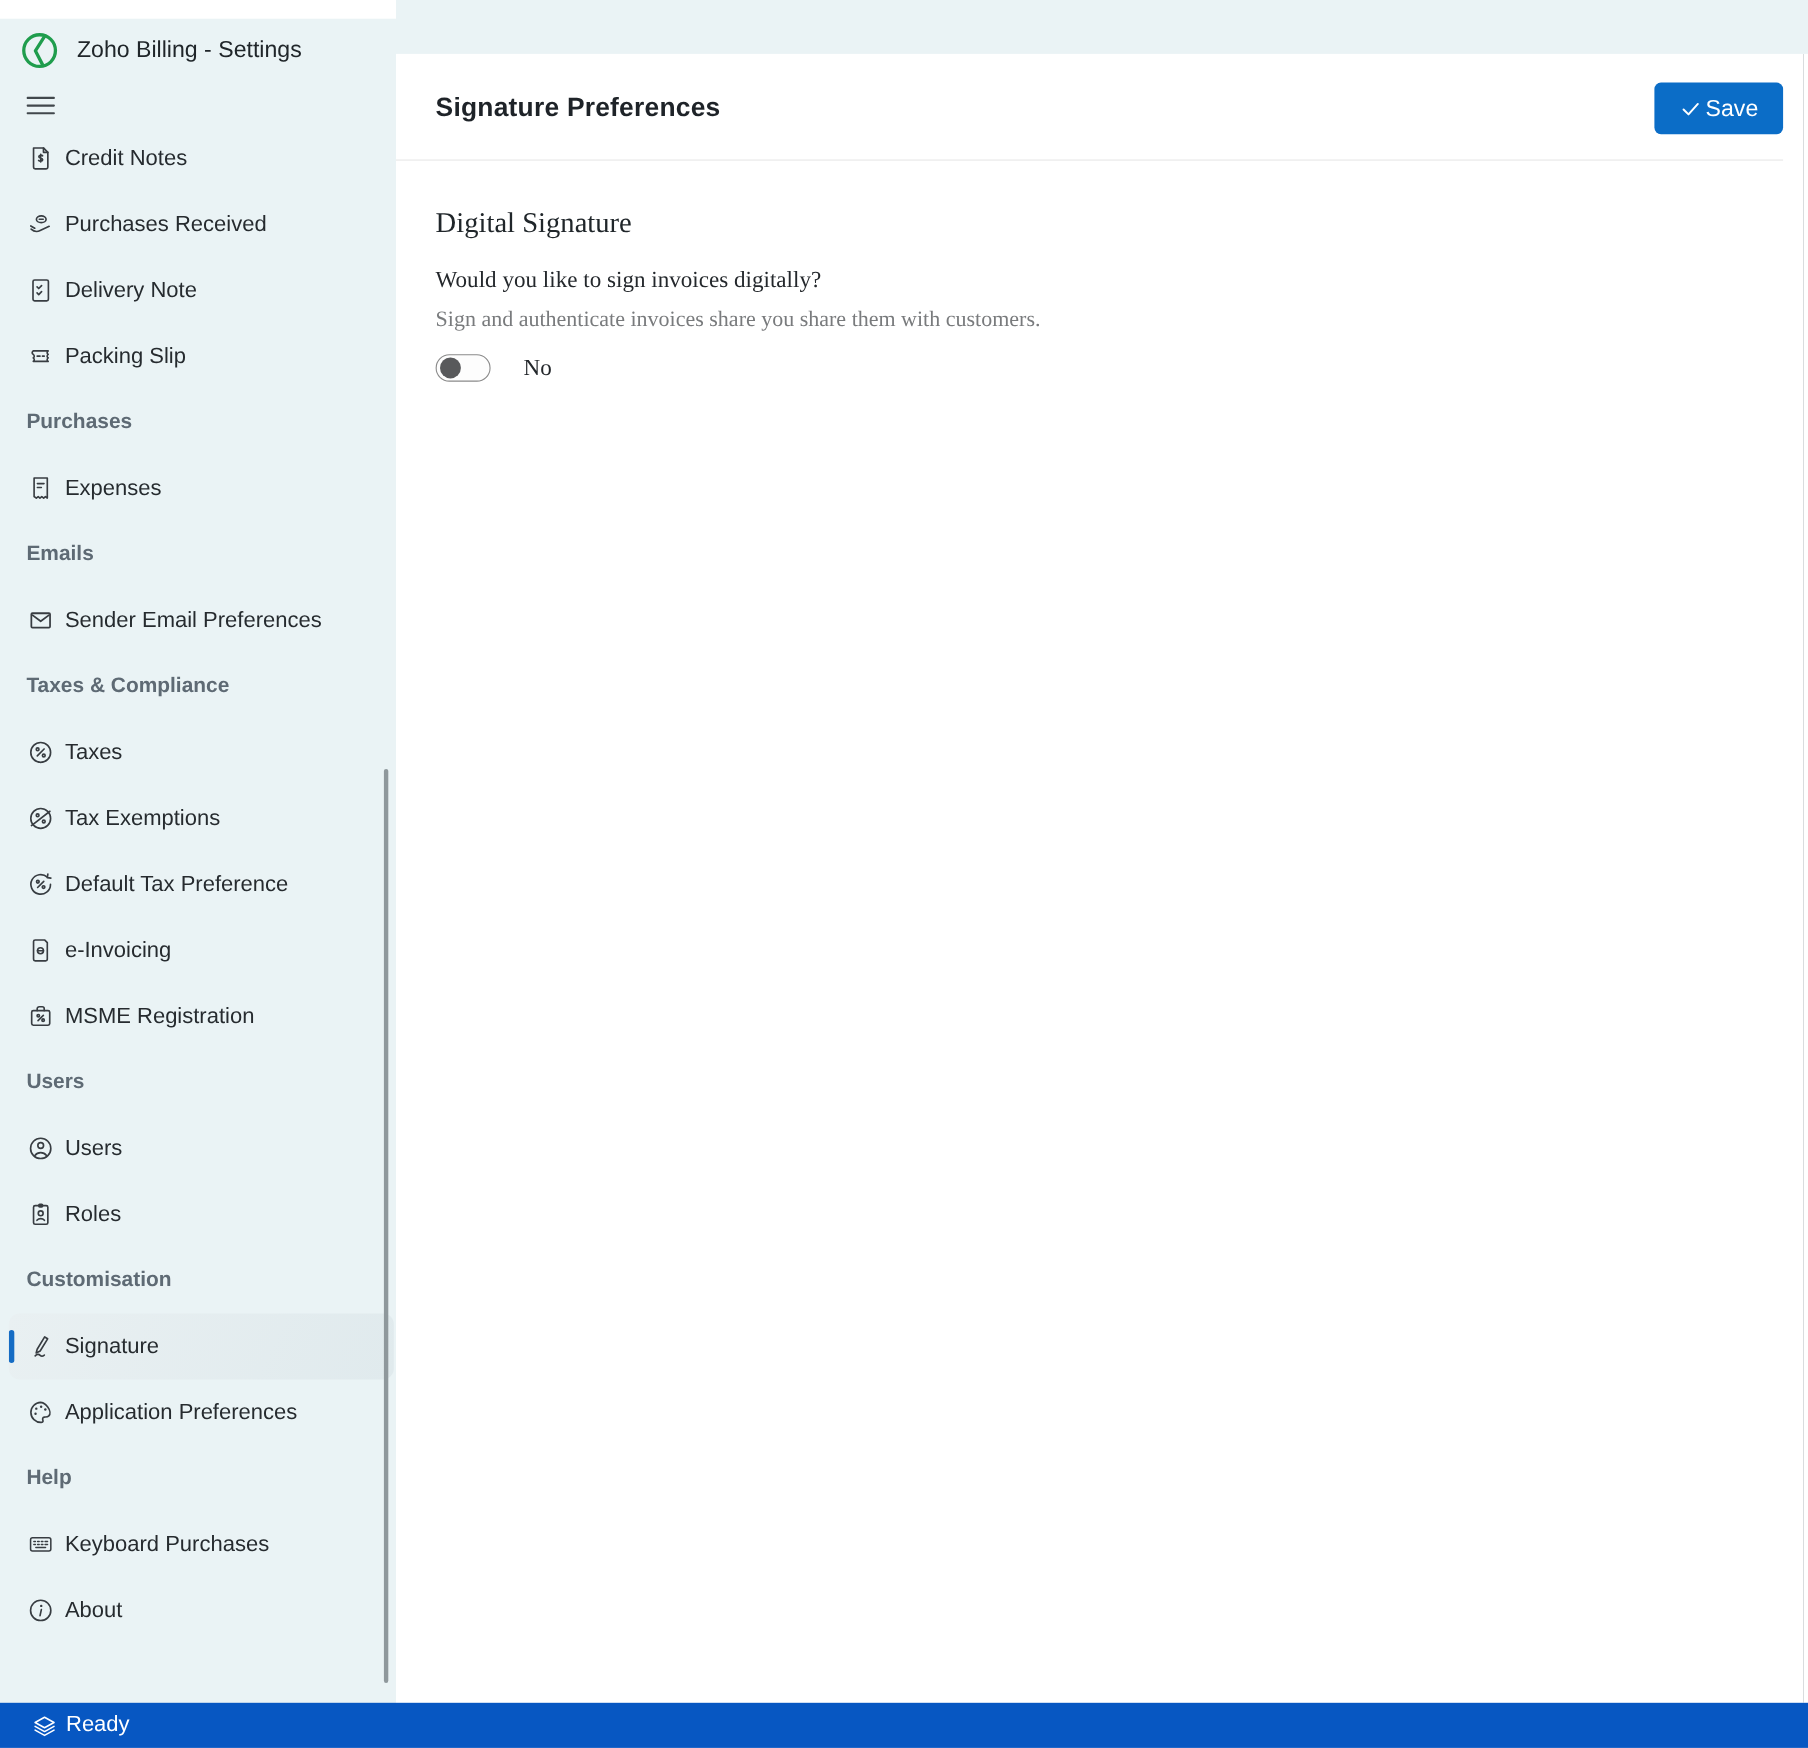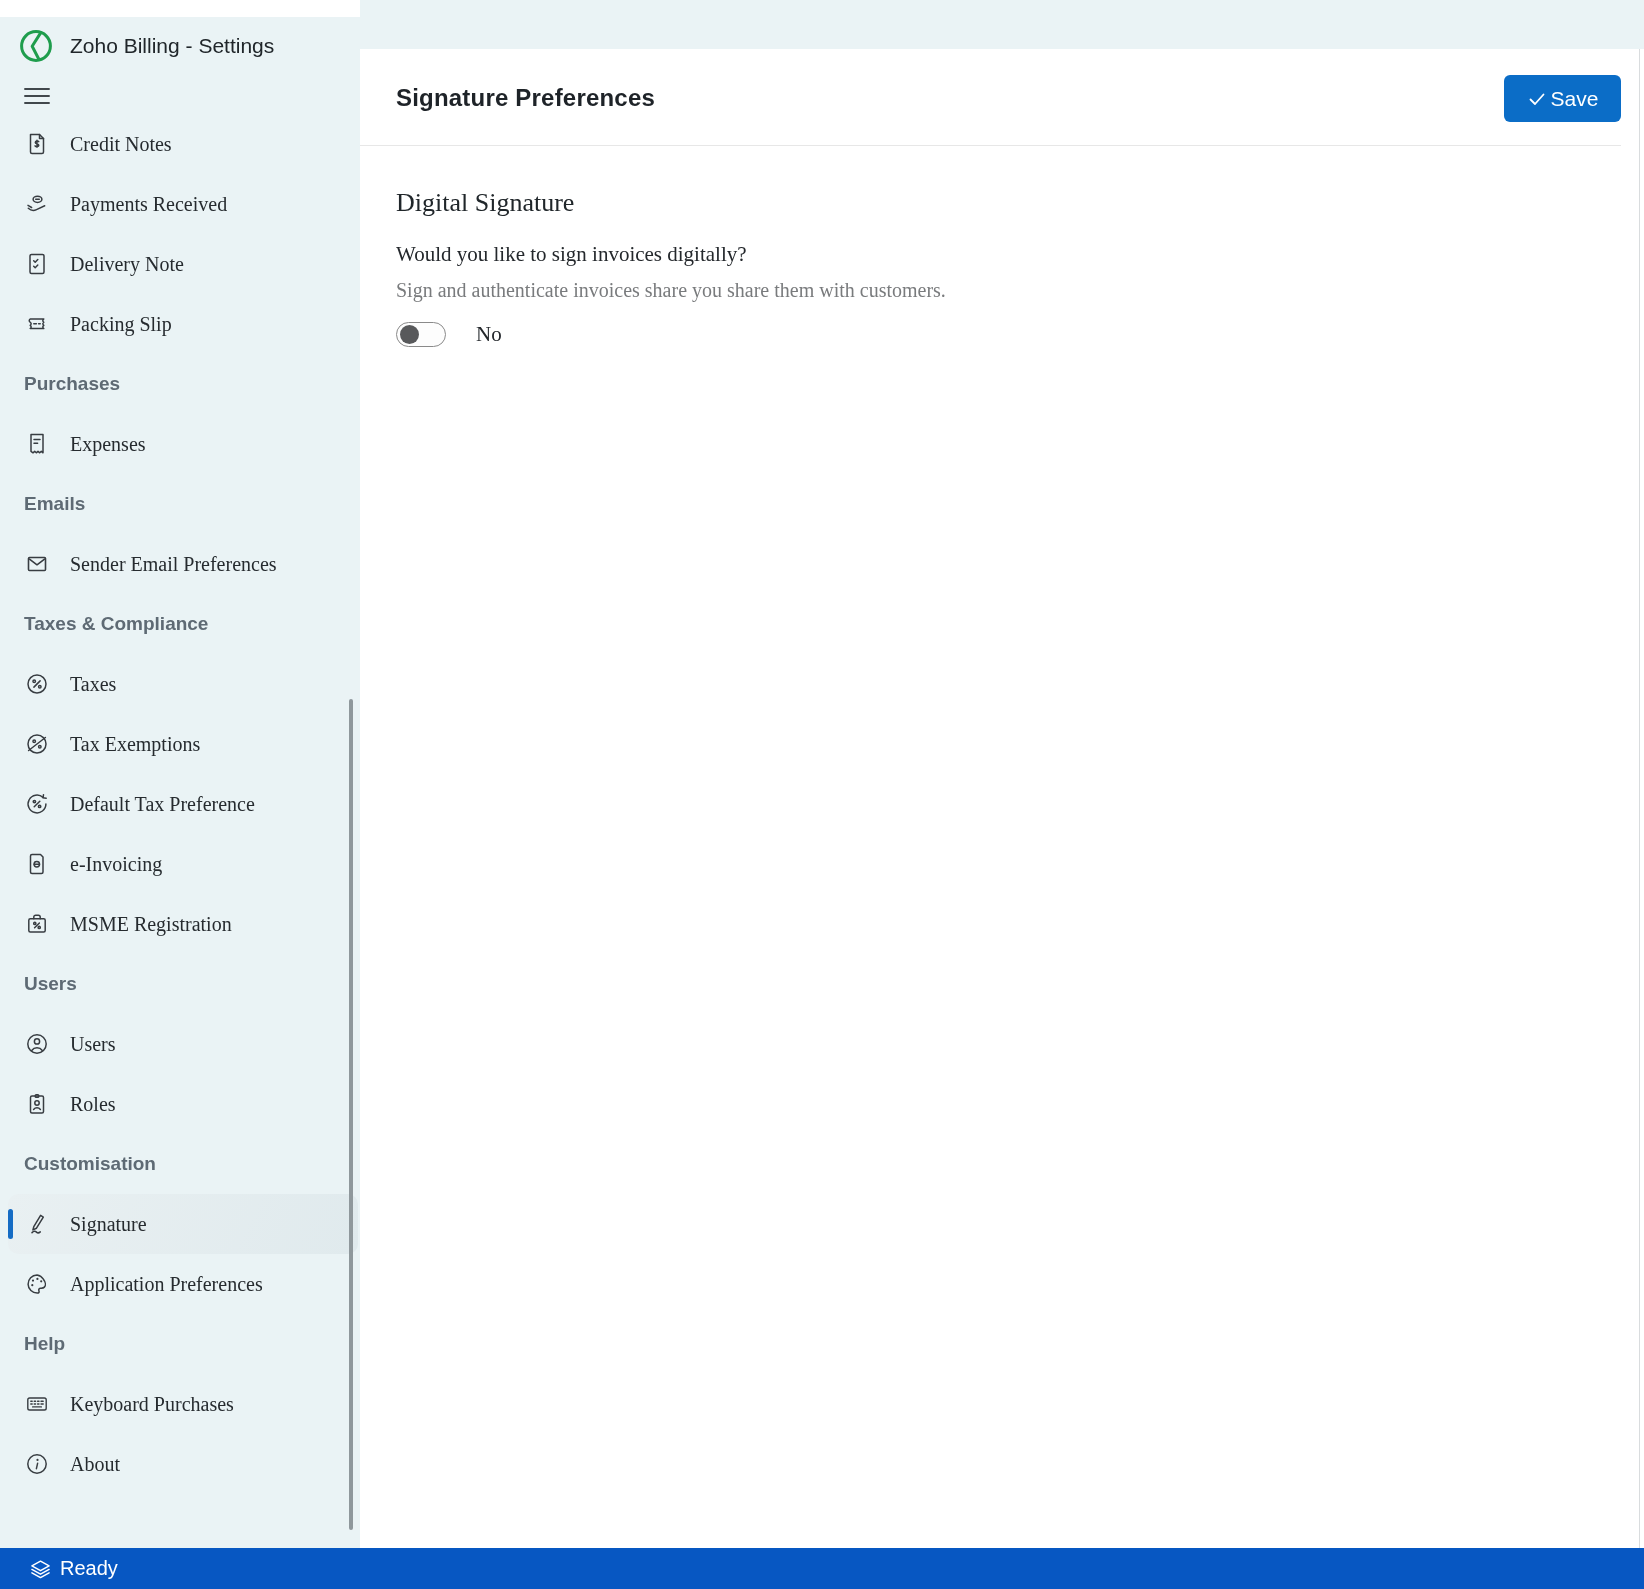--- a/index.html
+++ b/index.html
@@ -18,23 +18,23 @@
   }
   .brand {
     position:absolute; left:18px; top:8px; height:42px;
     display:flex; align-items:center; gap:16px;
   }
   .brand-title { font-size:21px; font-weight:500; color:#20262a; white-space:nowrap; }
   .hamburger { position:absolute; left:24px; top:68px; width:26px; height:22px; cursor:pointer; }
   .nav { position:absolute; left:0; top:97px; width:360px; }
   .nav-item {
     height:60px; margin:0 2px 0 8px; padding-left:16px;
-    display:flex; align-items:center; gap:20px;
+    display:flex; align-items:center; gap:9px;
     border-radius:10px; position:relative; cursor:pointer;
-    white-space:nowrap; overflow:hidden;font-family:Liberation Serif, serif;
+    white-space:nowrap; overflow:hidden;
   }
   .nav-item .icn { width:26px; height:26px; flex:0 0 26px; color:#383d42; }
   .nav-item .lbl { font-size:20px; color:#262b2f; }
   .nav-item.selected { background:linear-gradient(115deg,#e9f0f2 0%,#e0eaed 100%); }
   .nav-item.selected::before {
     content:""; position:absolute; left:0; top:15px; width:5px; height:30px;
     border-radius:3px; background:#156cc4;
   }
   .nav-section {
     height:60px; padding-left:24px; display:flex; align-items:center;
@@ -122,21 +122,21 @@
 
     <div class="nav-item">
       <span class="icn">
         <svg width="26" height="26" viewBox="0 0 26 26" fill="none" stroke="currentColor" stroke-width="1.5" stroke-linecap="round" stroke-linejoin="round">
           <ellipse cx="13.5" cy="8.3" rx="4.4" ry="3.1"></ellipse>
           <path d="M11.7 8.3h3.6"></path>
           <path d="M4.3 17.3c2.6 2.4 5.5 2.7 8.2 1.3l8.2-3.9"></path>
           <path d="M4 14.4l3.6 2.1"></path>
         </svg>
       </span>
-      <span class="lbl">Payments Received</span>
+      <span class="lbl">Purchases Received</span>
     </div>
 
     <div class="nav-item">
       <span class="icn">
         <svg width="26" height="26" viewBox="0 0 26 26" fill="none" stroke="currentColor" stroke-width="1.5" stroke-linecap="round" stroke-linejoin="round">
           <path d="M7.5 3.5h11A1.5 1.5 0 0 1 20 5v16a1.5 1.5 0 0 1-1.5 1.5h-11A1.5 1.5 0 0 1 6 21V5a1.5 1.5 0 0 1 1.5-1.5Z"></path>
           <path d="M9.7 9.8l1.5 1.5 2.6-2.7"></path>
           <path d="M9.7 15.3l1.5 1.5 2.6-2.7"></path>
         </svg>
       </span>

